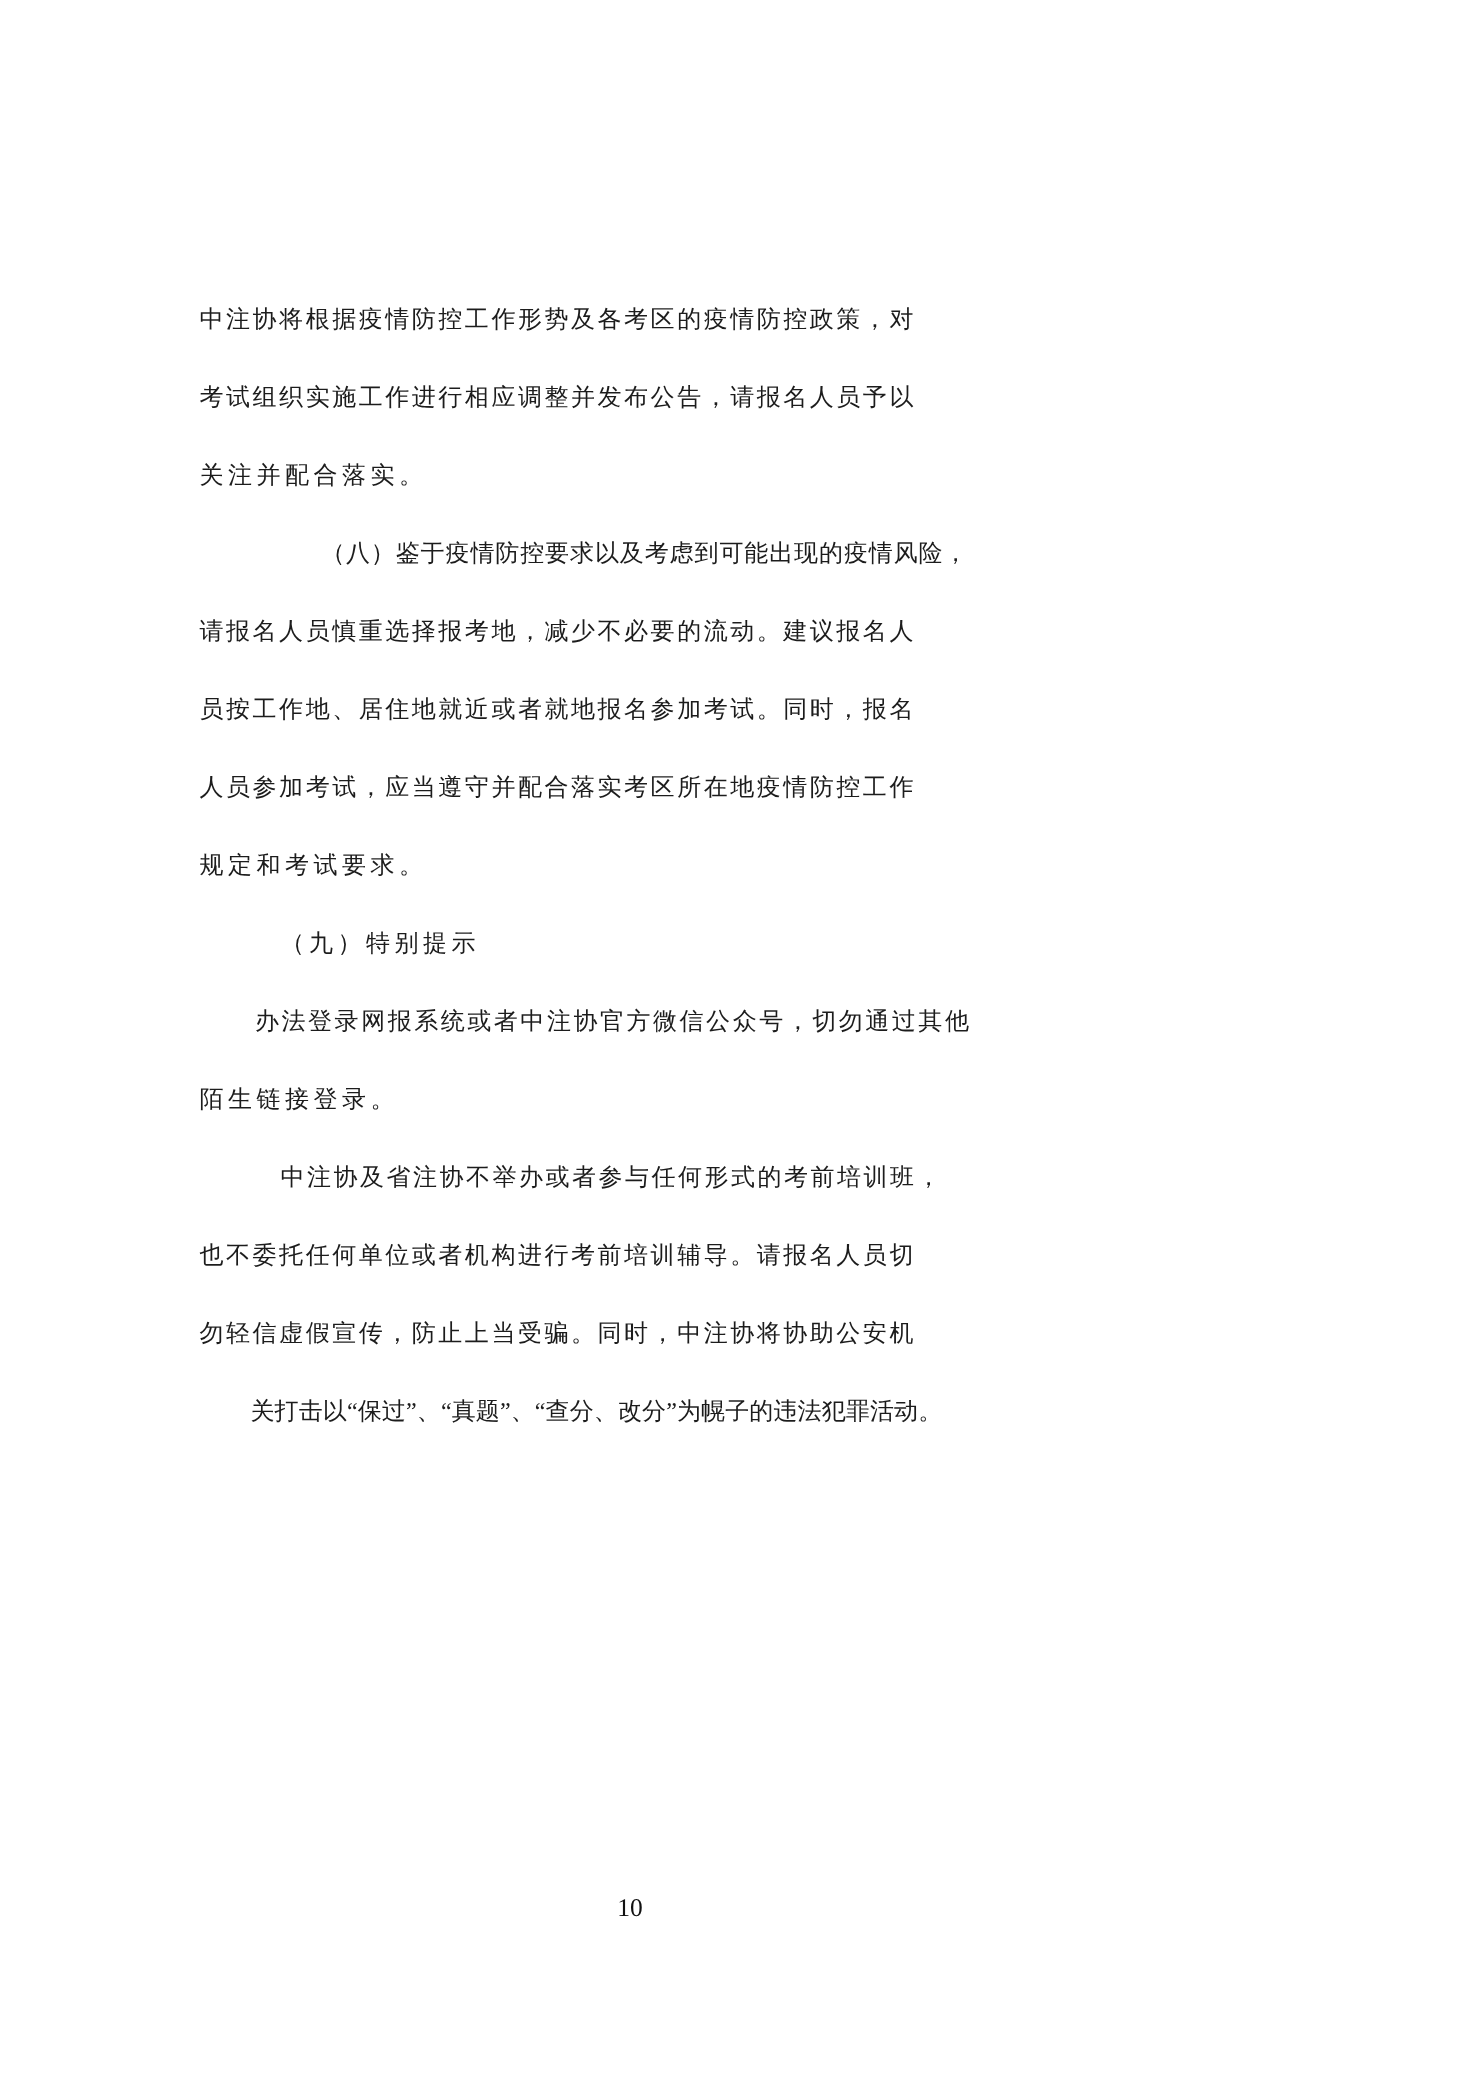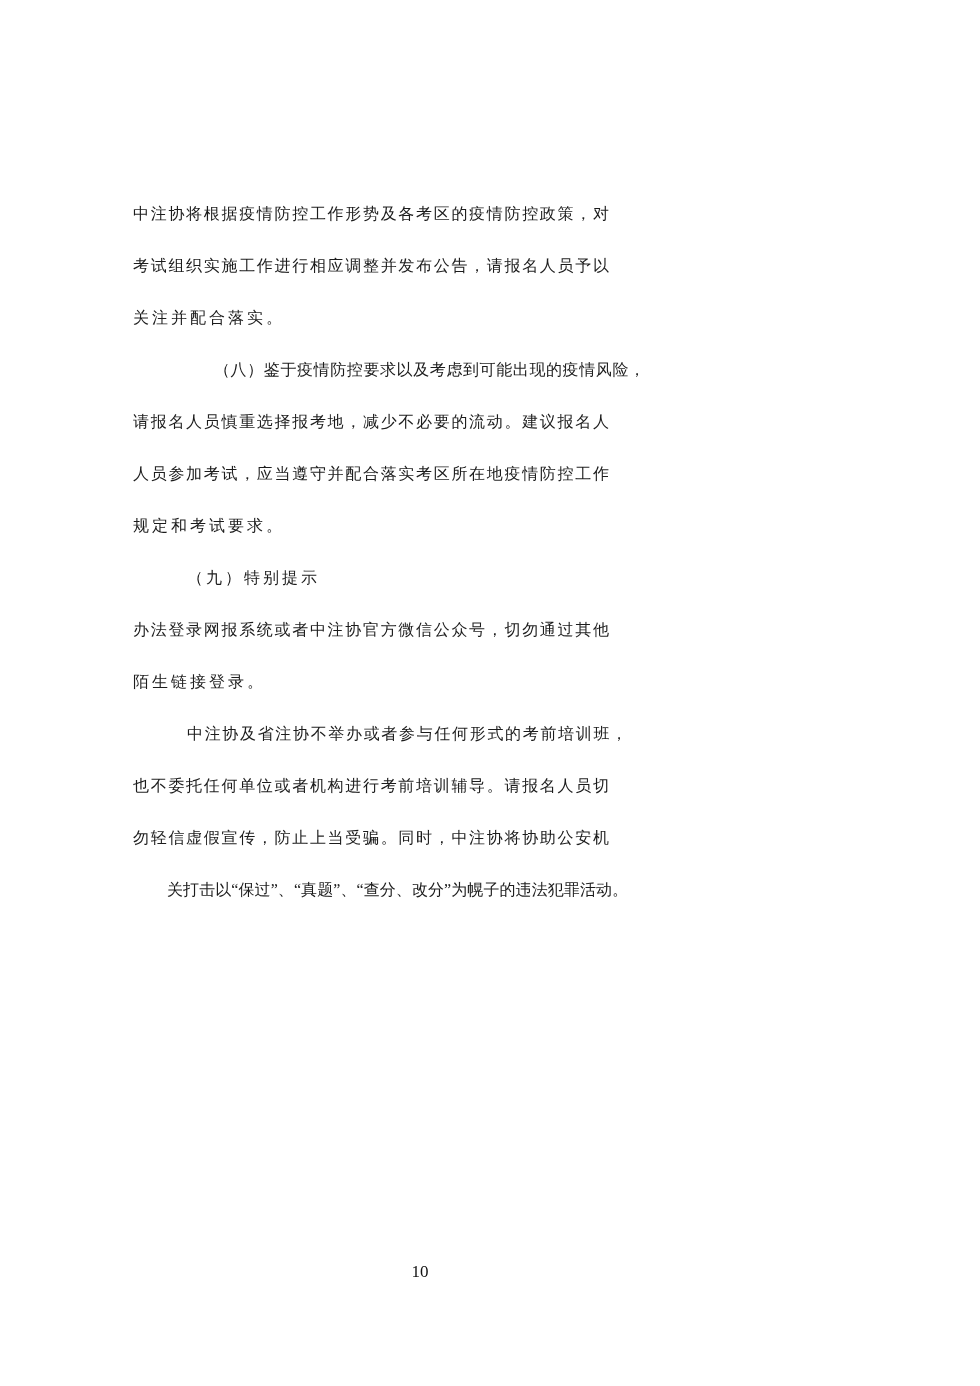--- a/index.html
+++ b/index.html
@@ -56,24 +56,25 @@
 </head>
 <body>
 
 <div class="page">
   <div class="text-block">
       <div class="doc-line"><span class="line-text" style="letter-spacing: 1.69px;">中注协将根据疫情防控工作形势及各考区的疫情防控政策，对</span></div>
       <div class="doc-line"><span class="line-text" style="letter-spacing: 1.69px;">考试组织实施工作进行相应调整并发布公告，请报名人员予以</span></div>
       <div class="doc-line"><span class="line-text" style="letter-spacing: 3px;">关注并配合落实。</span></div>
       <div class="doc-line indent"><span class="line-text" style="letter-spacing: 0.6px; margin-left: 27px;">（八）鉴于疫情防控要求以及考虑到可能出现的疫情风险，</span></div>
       <div class="doc-line"><span class="line-text" style="letter-spacing: 1.69px;">请报名人员慎重选择报考地，减少不必要的流动。建议报名人</span></div>
+      <div class="doc-line"><span class="line-text" style="letter-spacing: 1.69px;">员按工作地、居住地就近或者就地报名参加考试。同时，报名</span></div>
       <div class="doc-line"><span class="line-text" style="letter-spacing: 1.69px;">人员参加考试，应当遵守并配合落实考区所在地疫情防控工作</span></div>
       <div class="doc-line"><span class="line-text" style="letter-spacing: 3px;">规定和考试要求。</span></div>
       <div class="doc-line indent"><span class="line-text" style="letter-spacing: 3px;">（九）特别提示</span></div>
-      <div class="doc-line"><span class="line-text" style="letter-spacing: 1.69px;">办法登录网报系统或者中注协官方微信公众号，切勿通过其他</span></div>
+      <div class="doc-line"><span class="line-text" style="letter-spacing: 1.69px; margin-left: 37px;">办法登录网报系统或者中注协官方微信公众号，切勿通过其他</span></div>
       <div class="doc-line"><span class="line-text" style="letter-spacing: 3px;">陌生链接登录。</span></div>
       <div class="doc-line indent"><span class="line-text" style="letter-spacing: 1.67px;">中注协及省注协不举办或者参与任何形式的考前培训班，</span></div>
       <div class="doc-line"><span class="line-text" style="letter-spacing: 1.69px;">也不委托任何单位或者机构进行考前培训辅导。请报名人员切</span></div>
       <div class="doc-line"><span class="line-text" style="letter-spacing: 1.69px;">勿轻信虚假宣传，防止上当受骗。同时，中注协将协助公安机</span></div>
       <div class="doc-line"><span class="line-text" style="letter-spacing: 0.08px; margin-left: 34px;">关打击以“保过”、“真题”、“查分、改分”为幌子的违法犯罪活动。</span></div>
     </div>
   <div class="page-number">10</div>
 </div>
 
 </body></html>

